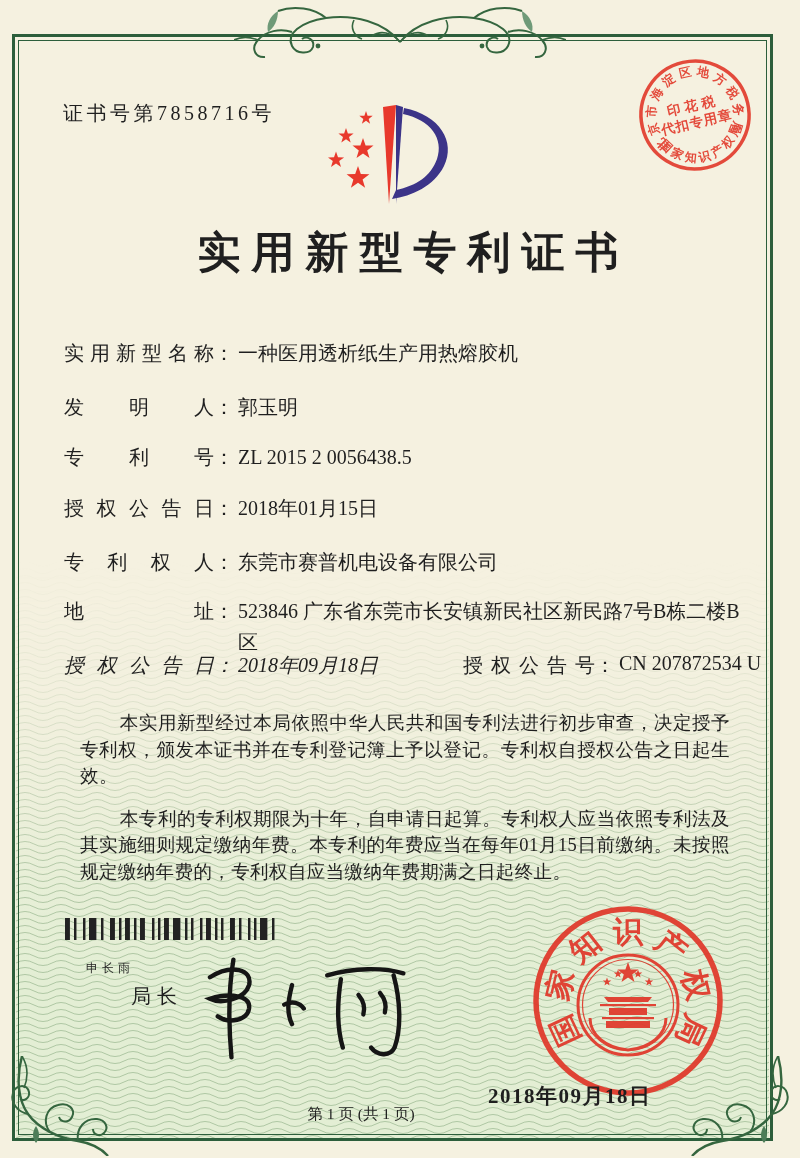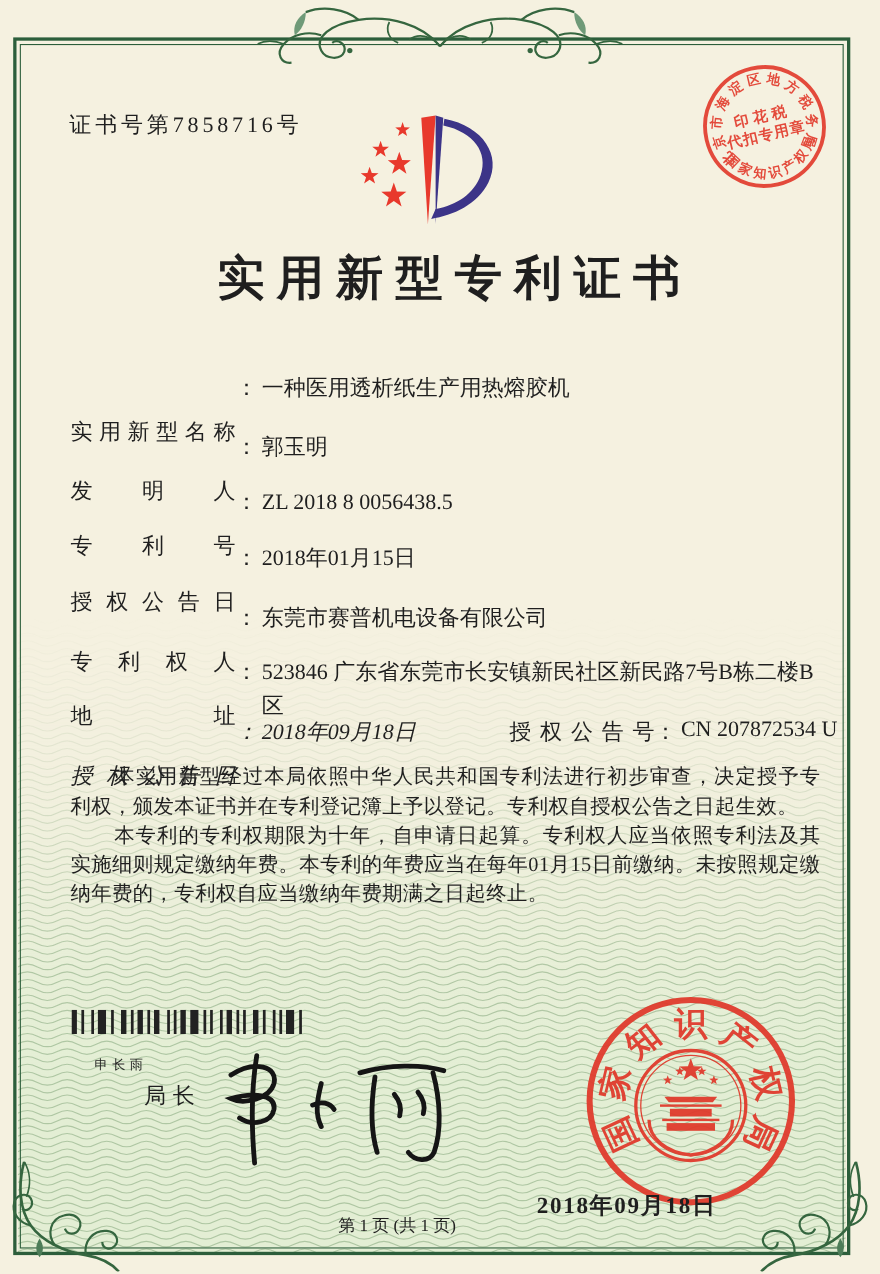--- a/index.html
+++ b/index.html
@@ -16,30 +16,30 @@
   .frame-inner{position:absolute;inset:3px;border:1px solid #2c5e3b;}
   
   .pattern-wrap{position:absolute;left:16px;top:560px;width:753px;height:579px;
     background:linear-gradient(180deg,rgba(226,237,212,0) 0%,rgba(226,237,212,.45) 30%,#e3eed4 72%);
     -webkit-mask-image:linear-gradient(180deg,transparent 0%,rgba(0,0,0,.3) 22%,#000 55%);
     mask-image:linear-gradient(180deg,transparent 0%,rgba(0,0,0,.3) 22%,#000 55%);}
   .cert-no{position:absolute;left:63px;top:100px;font-size:20px;letter-spacing:3.5px;}
   .title{position:absolute;left:0;top:224px;width:800px;text-align:center;
     font-size:43px;font-weight:700;letter-spacing:11px;padding-left:27px;box-sizing:border-box;}
   .field-row{position:absolute;left:64px;font-size:20px;line-height:31px;}
-  .flabel{display:inline-block;width:150px;text-align:justify;text-align-last:justify;vertical-align:top;margin-top:40px;}
+  .flabel{display:inline-block;width:150px;text-align:justify;text-align-last:justify;vertical-align:top;}
   .fcolon{display:inline-block;width:24px;vertical-align:top;}
   .fvalue{display:inline-block;width:506px;vertical-align:top;}
   .r1{top:338px}.r2{top:392px}.r3{top:442px}.r4{top:493px}.r5{top:547px}.r6{top:596px}
   .grant-left{position:absolute;left:64px;top:652px;font-size:20px;font-style:italic;}
   .grant-right{position:absolute;left:452px;top:652px;font-size:20px;margin-left:11px;}
   .flabel-s{display:inline-block;width:132px;text-align:justify;text-align-last:justify;vertical-align:top;}
   .paras{position:absolute;left:64px;top:694px;width:682px;font-size:18.5px;
     line-height:26.5px;text-align:justify;letter-spacing:.4px;}
-  .paras p{margin:0;text-indent:2.15em;font-family:Liberation Serif, serif;}
+  .paras p{margin:16px;text-indent:2.15em;font-family:Liberation Serif, serif;}
   .officer-title{position:absolute;left:86px;top:983px;font-size:20px;letter-spacing:6px;margin-left:45px;}
   .officer-name{position:absolute;left:86px;top:960px;font-size:12px;letter-spacing:4px;}
   .seal-date{position:absolute;left:488px;top:1082px;font-size:21px;letter-spacing:1.5px;font-weight:600;}
   .footer{position:absolute;left:261px;top:1104px;width:200px;text-align:center;font-size:15.5px;}
   svg text{font-family:"Liberation Serif","DejaVu Serif",serif;}
   .stamp{opacity:.9;}
   .seal{opacity:.93;}
   .orn{stroke:#35663f;fill:none;}
 </style>
 </head>
@@ -180,21 +180,21 @@
 
 <div class="title">实用新型专利证书</div>
 
 <div class="field-row r1">
   <span class="flabel">实用新型名称</span><span class="fcolon">：</span><span class="fvalue">一种医用透析纸生产用热熔胶机</span>
 </div>
 <div class="field-row r2">
   <span class="flabel">发明人</span><span class="fcolon">：</span><span class="fvalue">郭玉明</span>
 </div>
 <div class="field-row r3">
-  <span class="flabel">专利号</span><span class="fcolon">：</span><span class="fvalue">ZL 2018 8 0056438.5</span>
+  <span class="flabel">专利号</span><span class="fcolon">：</span><span class="fvalue">ZL 2015 2 0056438.5</span>
 </div>
 <div class="field-row r4">
   <span class="flabel">授权公告日</span><span class="fcolon">：</span><span class="fvalue">2018年01月15日</span>
 </div>
 <div class="field-row r5">
   <span class="flabel">专利权人</span><span class="fcolon">：</span><span class="fvalue">东莞市赛普机电设备有限公司</span>
 </div>
 <div class="field-row r6">
   <span class="flabel">地址</span><span class="fcolon">：</span><span class="fvalue">523846 广东省东莞市长安镇新民社区新民路7号B栋二楼B区</span>
 </div>

